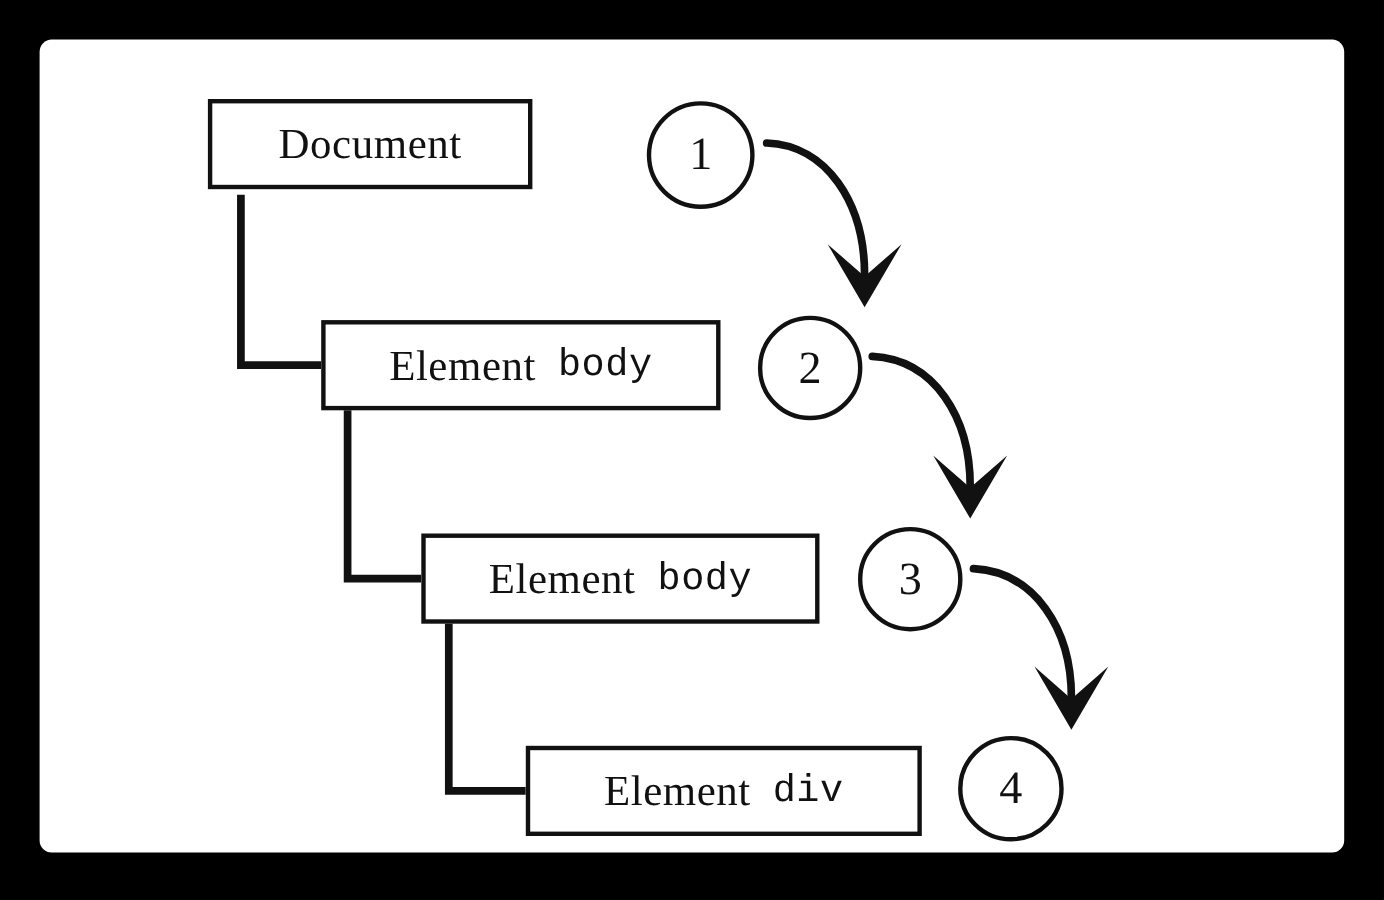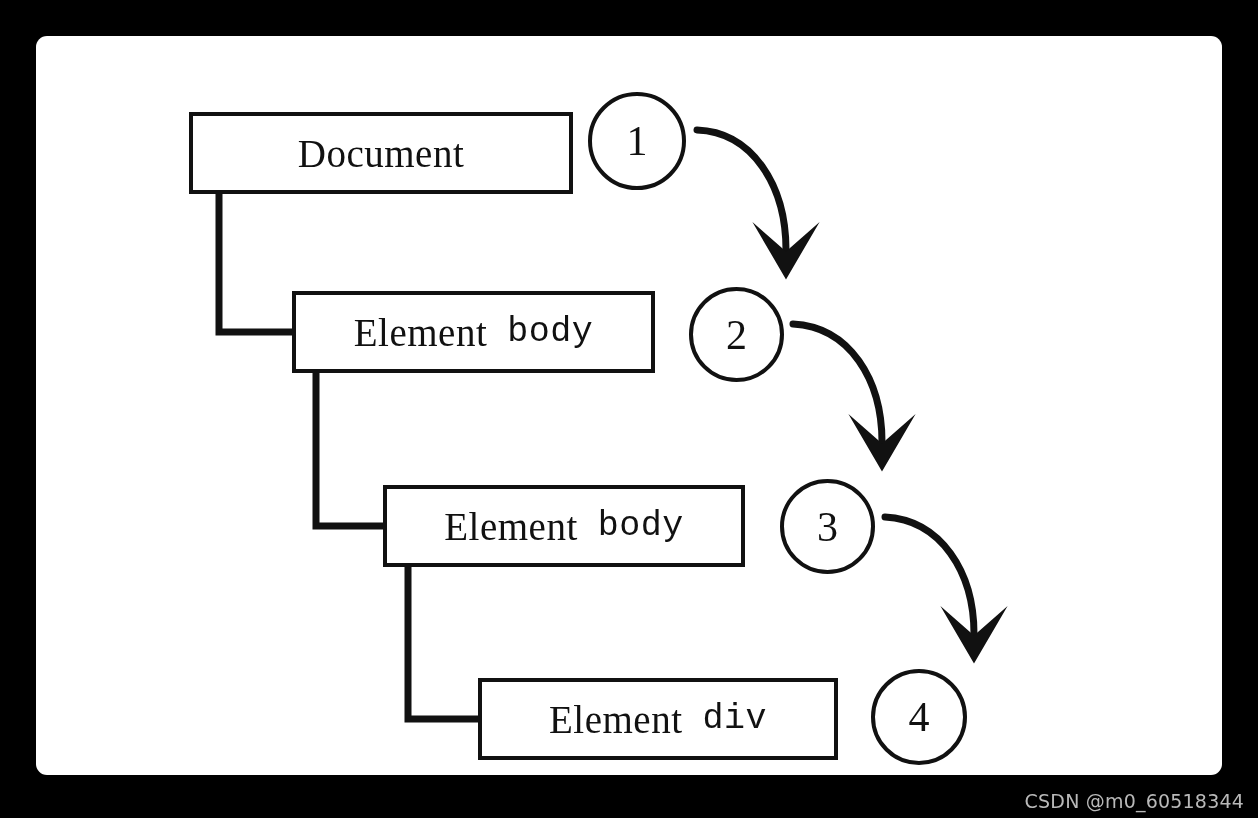--- a/index.html
+++ b/index.html
@@ -51,21 +51,21 @@
     font-size: 39px;
     letter-spacing: 0.5px;
   }
   .node-tag {
     font-family: "Liberation Mono", "DejaVu Sans Mono", monospace;
     font-size: 35px;
     letter-spacing: 0.5px;
   }
   .tag-gap { display: inline-block; width: 20px; }
 
-  #box-document { left: 189px; top: 112px;  width: 384px; height: 82px; }
+  #box-document { left: 189px; top: 90px;  width: 295px; height: 82px; }
   #box-html     { left: 292px; top: 291px; width: 363px; height: 82px; }
   #box-body     { left: 383px; top: 485px; width: 362px; height: 82px; }
   #box-div      { left: 478px; top: 678px; width: 360px; height: 82px; }
 
   
   .step-circle {
     position: absolute;
     box-sizing: border-box;
     border: 4px solid #111111;
     border-radius: 50%;
@@ -150,15 +150,14 @@
   <div class="step-circle" id="circle-2">
     <span>2</span>
   </div>
   <div class="step-circle" id="circle-3">
     <span>3</span>
   </div>
   <div class="step-circle" id="circle-4">
     <span>4</span>
   </div>
 
-  <div id="watermark">CSDN @m0_60518344</div>
 
 </div>
 
 </body></html>

